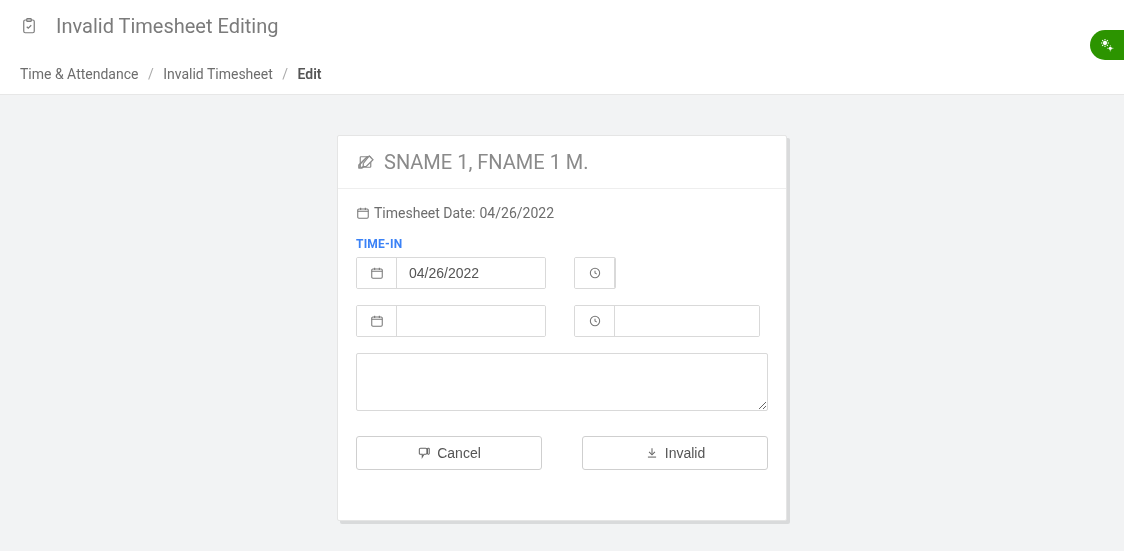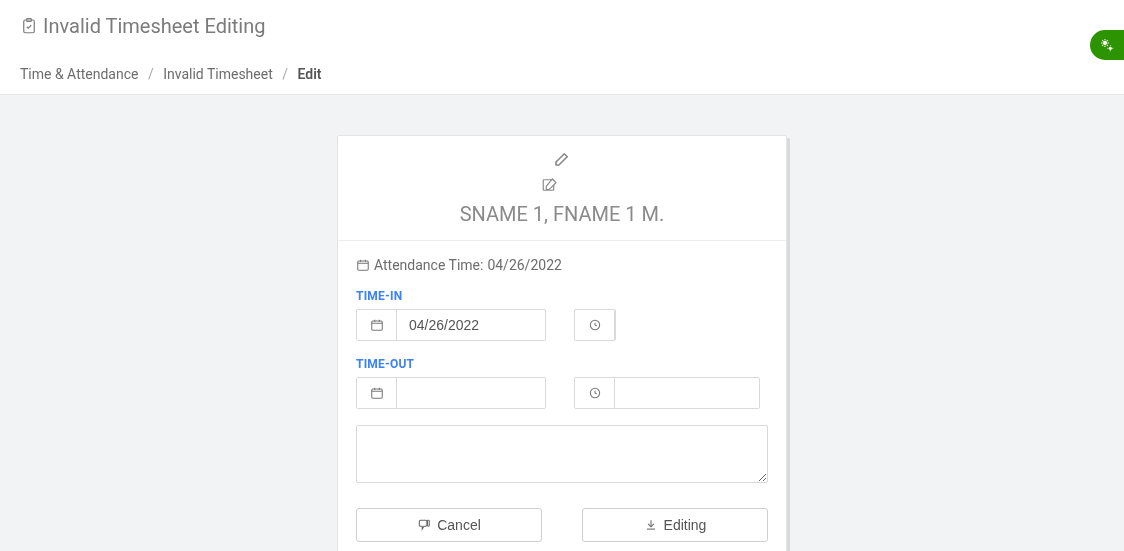--- a/index.html
+++ b/index.html
@@ -15,21 +15,21 @@
     background: #fff;
     border-bottom: 1px solid #e7e7e7;
     position: relative;
   }
   .page-title {
     font-size: 20px;
     color: #7b7b7b;
     font-weight: 400;
     display: flex;
     align-items: center;
-    gap: 5px;
+    gap: 18px;
     margin-bottom: 8px;
   }
   .breadcrumb {
     font-size: 14px;
     color: #6d6d6d;
     margin-top: 28px;
   }
   .breadcrumb .sep { color: #aaa; padding: 0 6px; }
   .breadcrumb .current { font-weight: 600; color: #555; }
   .breadcrumb .link { cursor: pointer; }
@@ -49,21 +49,20 @@
   }
   .card-header {
     padding: 14px 18px;
     border-bottom: 1px solid #eee;
     font-size: 20px;
     color: #8a8a8a;
     font-weight: 400;
     display: flex;
     align-items: center;
     gap: 8px;
-    flex-direction: column;
   }
   .card-body {
     padding: 16px 18px 18px 18px;
   }
   .att-date {
     font-size: 14px;
     color: #6d6d6d;
     margin-bottom: 16px;
     display: flex;
     align-items: center;
@@ -224,21 +223,21 @@
     <div class="card-body">
       <div class="att-date">
         <span>
           <svg width="14" height="14" viewBox="0 0 24 24" fill="none" stroke="#777" stroke-width="1.8">
             <rect x="3" y="5" width="18" height="16" rx="2"></rect>
             <line x1="3" y1="9" x2="21" y2="9"></line>
             <line x1="8" y1="3" x2="8" y2="7"></line>
             <line x1="16" y1="3" x2="16" y2="7"></line>
           </svg>
         </span>
-        <span>Attendance Time:</span>
+        <span>Timesheet Date:</span>
         <span>04/26/2022</span>
       </div>
 
       <div class="field-label">TIME-IN</div>
       <div class="row">
         <div class="input-group">
           <div class="input-addon">
             <svg width="14" height="14" viewBox="0 0 24 24" fill="none" stroke="#777" stroke-width="1.8">
               <rect x="3" y="5" width="18" height="16" rx="2"></rect>
               <line x1="3" y1="9" x2="21" y2="9"></line>
@@ -251,21 +250,20 @@
         <div class="input-group">
           <div class="input-addon">
             <svg width="14" height="14" viewBox="0 0 24 24" fill="none" stroke="#777" stroke-width="1.8">
               <circle cx="12" cy="12" r="8"></circle>
               <path d="M12 8 V12 L15 14"></path>
             </svg>
           </div>
         </div>
       </div>
 
-      <div class="field-label">TIME-OUT</div>
       <div class="row">
         <div class="input-group">
           <div class="input-addon">
             <svg width="14" height="14" viewBox="0 0 24 24" fill="none" stroke="#777" stroke-width="1.8">
               <rect x="3" y="5" width="18" height="16" rx="2"></rect>
               <line x1="3" y1="9" x2="21" y2="9"></line>
               <line x1="8" y1="3" x2="8" y2="7"></line>
               <line x1="16" y1="3" x2="16" y2="7"></line>
             </svg>
           </div>
@@ -295,18 +293,18 @@
           <span>Cancel</span>
         </button>
         <button class="btn">
           <span>
             <svg width="14" height="14" viewBox="0 0 24 24" fill="none" stroke="#666" stroke-width="1.8">
               <path d="M12 4 V14"></path>
               <path d="M7 10 L12 15 L17 10"></path>
               <line x1="5" y1="19" x2="19" y2="19"></line>
             </svg>
           </span>
-          <span>Editing</span>
+          <span>Invalid</span>
         </button>
       </div>
     </div>
   </div>
 </div>
 
 </body></html>

